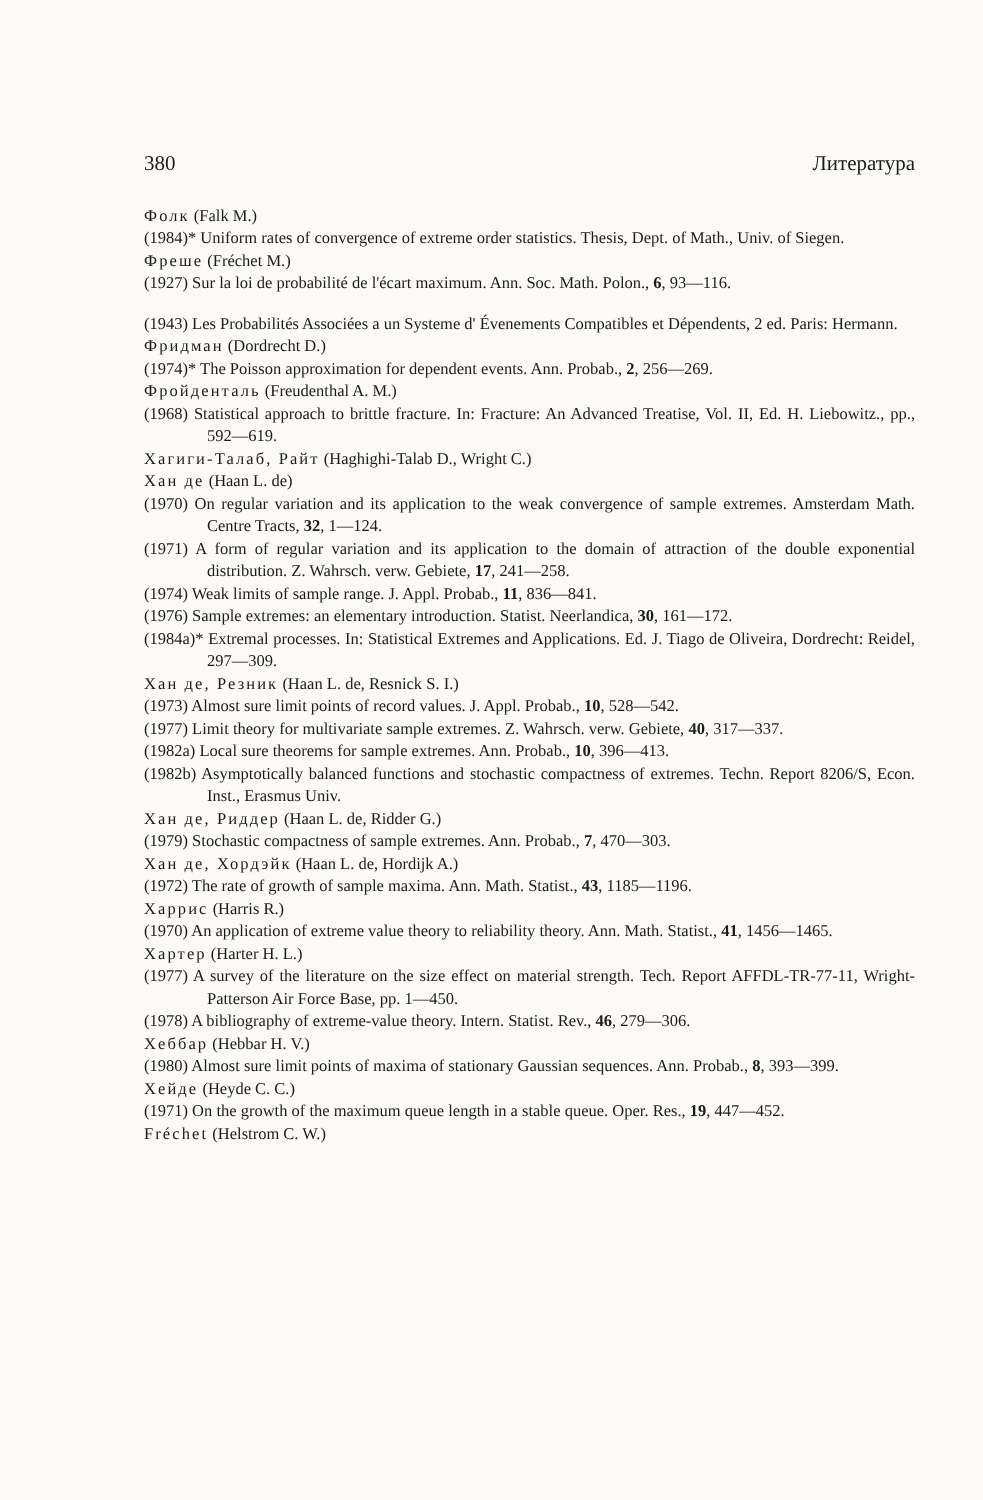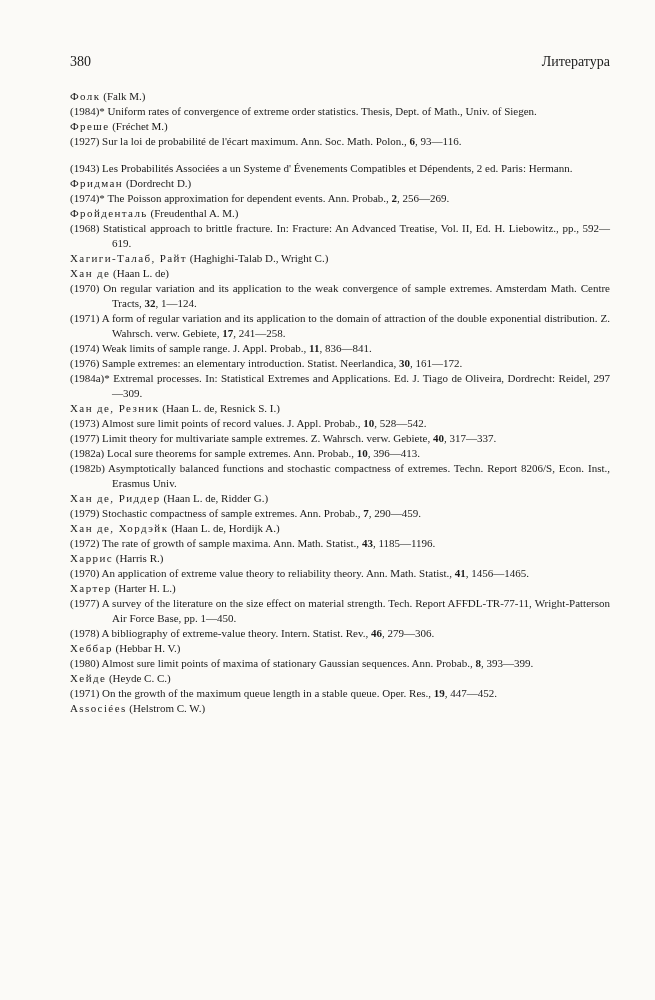--- a/index.html
+++ b/index.html
@@ -12,21 +12,22 @@
     background: #fbfaf7;
     overflow: hidden;
     font-family: "Liberation Serif", serif;
     color: #1b1b1b;
     -webkit-font-smoothing: antialiased;
   }
   .page {
     position: absolute;
     inset: 0;
     box-sizing: border-box;
-    padding: 54px 45px 0 70px;
+    padding: 54px 45px 0 96px;
+    margin-top: 48px;
   }
   .header {
     display: flex;
     justify-content: space-between;
     align-items: baseline;
     font-size: 14px;
     line-height: 16px;
     margin-bottom: 19px;
   }
   .bib {
@@ -75,27 +76,27 @@
       <p class="ref"><span class="year">(1971)</span> <span>A form of regular variation and its application to the domain of attraction of the double exponential distribution. Z. Wahrsch. verw. Gebiete,</span> <span class="vol">17</span><span>, 241—258.</span></p>
       <p class="ref"><span class="year">(1974)</span> <span>Weak limits of sample range. J. Appl. Probab.,</span> <span class="vol">11</span><span>, 836—841.</span></p>
       <p class="ref"><span class="year">(1976)</span> <span>Sample extremes: an elementary introduction. Statist. Neerlandica,</span> <span class="vol">30</span><span>, 161—172.</span></p>
       <p class="ref"><span class="year">(1984a)*</span> <span>Extremal processes. In: Statistical Extremes and Applications. Ed. J. Tiago de Oliveira, Dordrecht: Reidel, 297—309.</span></p>
       <p class="author"><span class="name">Хан де, Резник</span> <span>(Haan L. de, Resnick S. I.)</span></p>
       <p class="ref"><span class="year">(1973)</span> <span>Almost sure limit points of record values. J. Appl. Probab.,</span> <span class="vol">10</span><span>, 528—542.</span></p>
       <p class="ref"><span class="year">(1977)</span> <span>Limit theory for multivariate sample extremes. Z. Wahrsch. verw. Gebiete,</span> <span class="vol">40</span><span>, 317—337.</span></p>
       <p class="ref"><span class="year">(1982a)</span> <span>Local sure theorems for sample extremes. Ann. Probab.,</span> <span class="vol">10</span><span>, 396—413.</span></p>
       <p class="ref"><span class="year">(1982b)</span> <span>Asymptotically balanced functions and stochastic compactness of extremes. Techn. Report 8206/S, Econ. Inst., Erasmus Univ.</span></p>
       <p class="author"><span class="name">Хан де, Риддер</span> <span>(Haan L. de, Ridder G.)</span></p>
-      <p class="ref"><span class="year">(1979)</span> <span>Stochastic compactness of sample extremes. Ann. Probab.,</span> <span class="vol">7</span><span>, 290—459.</span></p>
+      <p class="ref"><span class="year">(1979)</span> <span>Stochastic compactness of sample extremes. Ann. Probab.,</span> <span class="vol">7</span><span>, 470—303.</span></p>
       <p class="author"><span class="name">Хан де, Хордэйк</span> <span>(Haan L. de, Hordijk A.)</span></p>
       <p class="ref"><span class="year">(1972)</span> <span>The rate of growth of sample maxima. Ann. Math. Statist.,</span> <span class="vol">43</span><span>, 1185—1196.</span></p>
       <p class="author"><span class="name">Харрис</span> <span>(Harris R.)</span></p>
       <p class="ref"><span class="year">(1970)</span> <span>An application of extreme value theory to reliability theory. Ann. Math. Statist.,</span> <span class="vol">41</span><span>, 1456—1465.</span></p>
       <p class="author"><span class="name">Хартер</span> <span>(Harter H. L.)</span></p>
       <p class="ref"><span class="year">(1977)</span> <span>A survey of the literature on the size effect on material strength. Tech. Report AFFDL-TR-77-11, Wright-Patterson Air Force Base, pp. 1—450.</span></p>
       <p class="ref"><span class="year">(1978)</span> <span>A bibliography of extreme-value theory. Intern. Statist. Rev.,</span> <span class="vol">46</span><span>, 279—306.</span></p>
       <p class="author"><span class="name">Хеббар</span> <span>(Hebbar H. V.)</span></p>
       <p class="ref"><span class="year">(1980)</span> <span>Almost sure limit points of maxima of stationary Gaussian sequences. Ann. Probab.,</span> <span class="vol">8</span><span>, 393—399.</span></p>
       <p class="author"><span class="name">Хейде</span> <span>(Heyde C. C.)</span></p>
       <p class="ref"><span class="year">(1971)</span> <span>On the growth of the maximum queue length in a stable queue. Oper. Res.,</span> <span class="vol">19</span><span>, 447—452.</span></p>
-      <p class="author"><span class="name">Associées</span> <span>(Helstrom C. W.)</span></p>
+      <p class="author"><span class="name">Fréchet</span> <span>(Helstrom C. W.)</span></p>
     </div>
 </div>
 
 </body></html>

